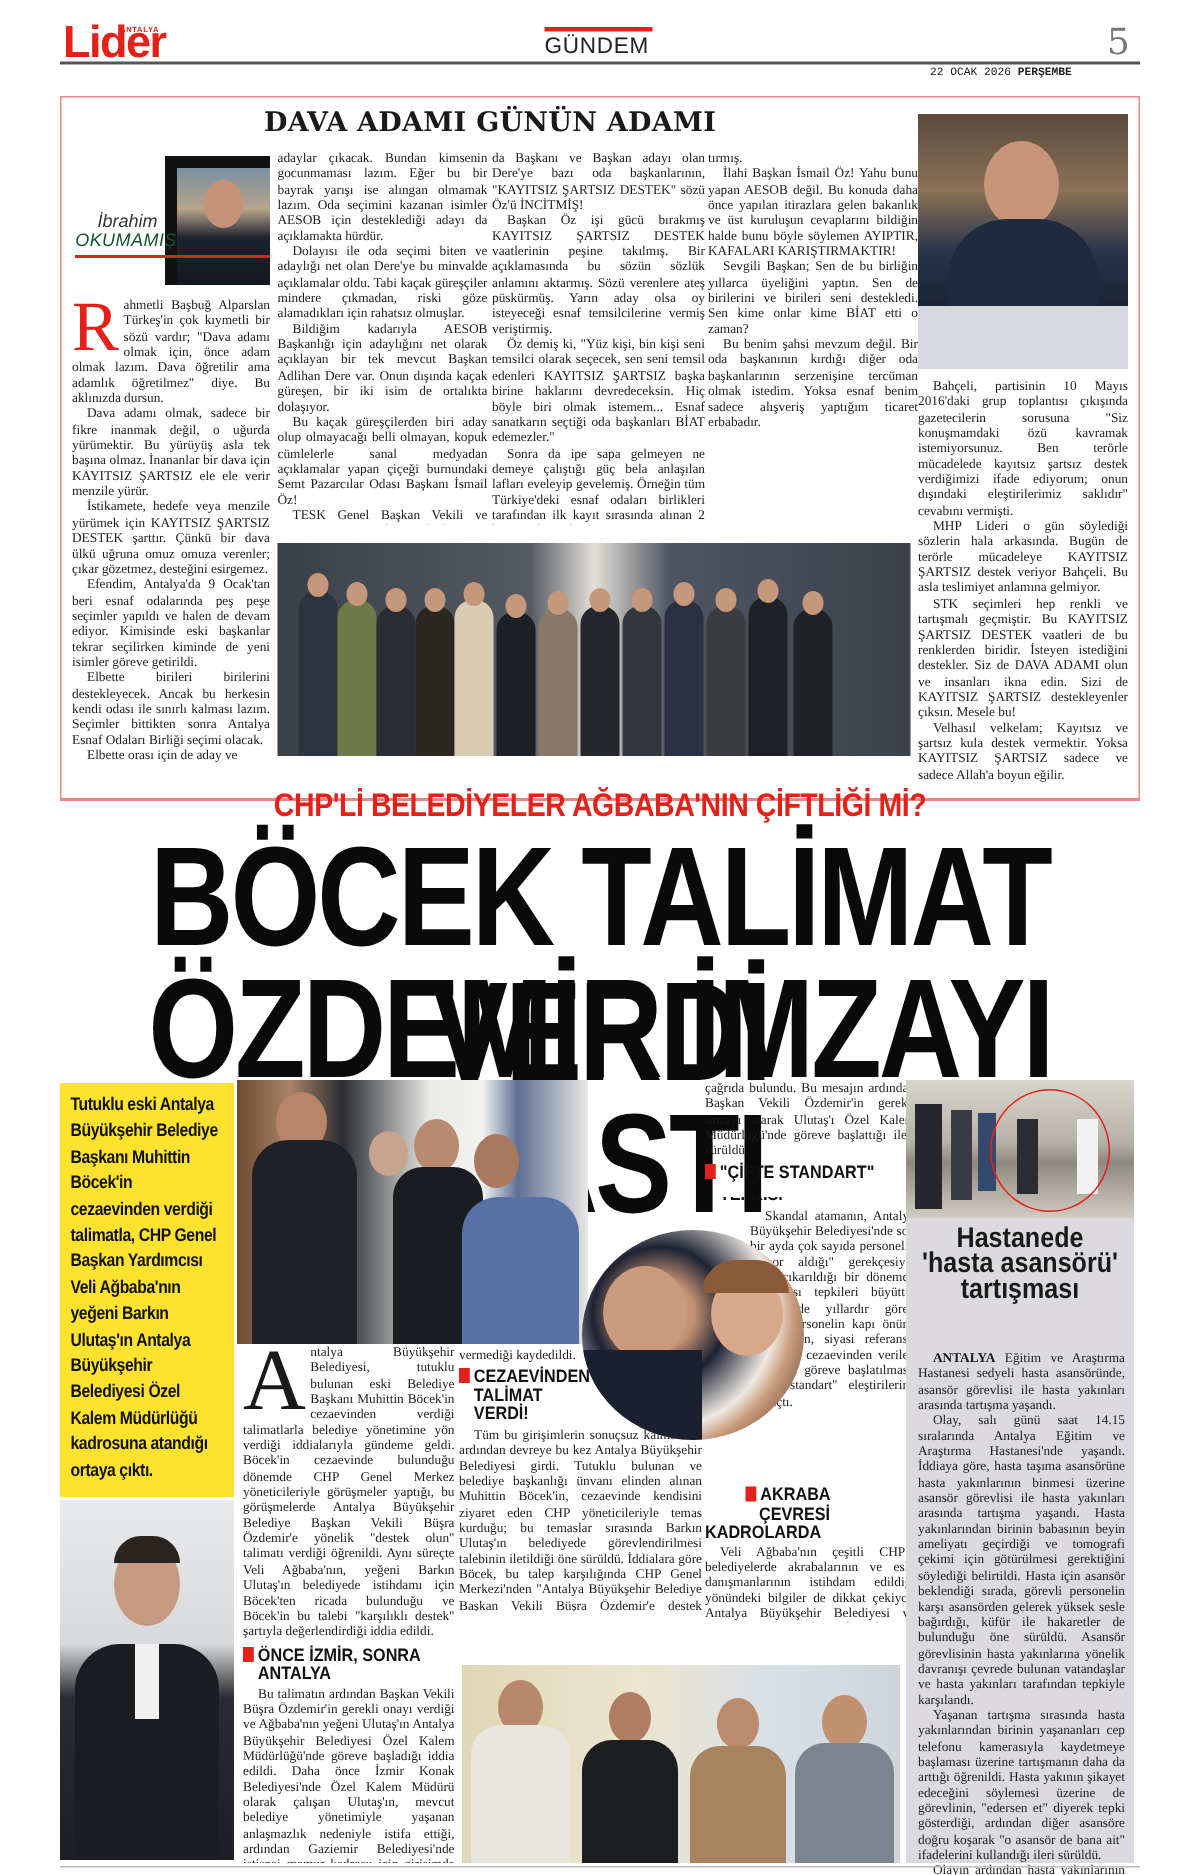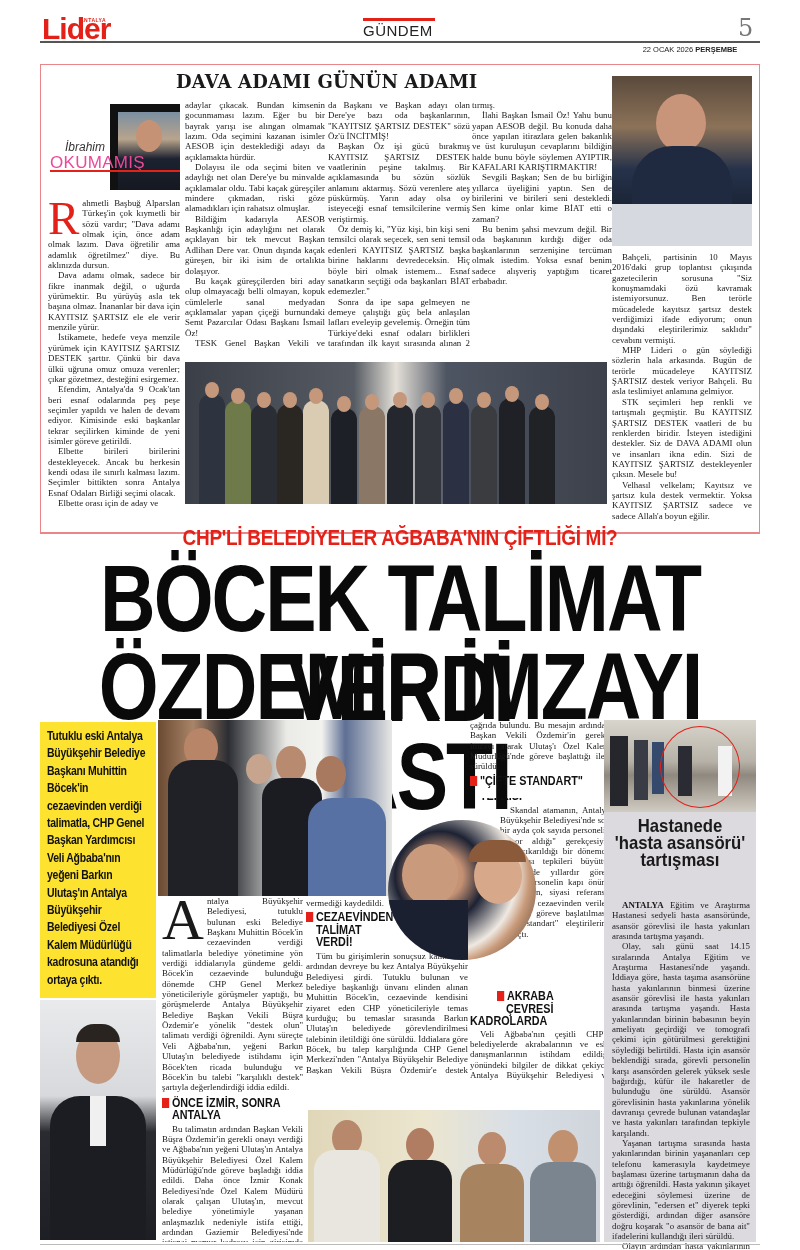--- a/index.html
+++ b/index.html
@@ -5,31 +5,31 @@
   * { box-sizing: border-box; margin: 0; padding: 0; }
   body { width: 800px; height: 1250px; background: #fff; position: relative; overflow: hidden; font-family: "DejaVu Serif", serif; color: #1a1a1a; }
   .abs { position: absolute; }
   
   .logo { left: 42px; top: 14px; font-family: "Liberation Sans", sans-serif; font-weight: 900; font-size: 30px; color: #e32119; letter-spacing: -1px; line-height: 30px; }
   .logo-sub { left: 80px; top: 17px; font-family: "Liberation Sans", sans-serif; font-size: 5px; font-weight: bold; color: #e32119; letter-spacing: 0.5px; }
   .section-bar { left: 363px; top: 18px; width: 72px; height: 3px; background: #e32119; }
   .section-title { left: 363px; top: 22px; font-family: "Liberation Sans", sans-serif; font-size: 15px; color: #222; letter-spacing: 0.5px; }
   .page-num { left: 738px; top: 14px; font-family: "DejaVu Serif", serif; font-size: 24px; color: #777; }
   .rule-top { left: 40px; top: 41px; width: 720px; height: 2px; background: #555; }
-  .date { left: 620px; top: 45px; width: 140px; text-align: center; font-family: Liberation Sans, sans-serif; font-size: 7.5px; color: #222; }
+  .date { left: 620px; top: 45px; width: 140px; text-align: left; font-family: Liberation Mono, monospace; font-size: 7.5px; color: #222; }
   .date b { font-weight: bold; }
   
   .top-box { left: 40px; top: 64px; width: 720px; height: 470px; border: 1.5px solid #e8868a; border-bottom: 2px solid #e8868a; }
   .top-headline { left: 176px; top: 71px; font-family: "DejaVu Serif", serif; font-weight: bold; font-size: 18px; letter-spacing: 0.2px; }
   .columnist-bg { left: 110px; top: 104px; width: 70px; height: 86px; background: #111; }
   .columnist-photo { left: 118px; top: 112px; width: 62px; height: 78px; background: linear-gradient(180deg,#7a8fa1 0%,#b8a48c 35%,#1c2230 60%,#151820 100%); }
   .columnist-face { left: 136px; top: 120px; width: 26px; height: 32px; border-radius: 50%; background: #c69276; }
   .columnist-redline { left: 50px; top: 170px; width: 130px; height: 2px; background: #e32119; }
   .columnist-first { left: 55px; top: 140px; width: 60px; text-align: center; font-family: "Liberation Sans", sans-serif; font-style: italic; font-size: 12px; color: #333; }
-  .columnist-last { left: 50px; top: 153px; width: 68px; text-align: center; font-family: "Liberation Sans", sans-serif; font-size: 17px; color: #ec4899; letter-spacing: 0.3px; }
+  .columnist-last { left: 50px; top: 153px; width: 68px; text-align: center; font-family: "Liberation Sans", sans-serif; font-style: italic; font-size: 12px; color: #14532d; letter-spacing: 0.3px; }
   .col { font-family: "Liberation Serif", serif; font-size: 8.9px; line-height: 10.35px; text-align: justify; color: #1b1b1b; overflow: hidden; }
   .col p { text-indent: 10px; }
   .col p.noind { text-indent: 0; }
   .dropcap { float: left; font-family: "Liberation Serif", serif; font-size: 47px; line-height: 38px; color: #e32119; margin: 1px 3px 0 0; }
   .dropcap-a { float: left; font-family: "Liberation Serif", serif; font-size: 58px; line-height: 46px; color: #1a1a1a; margin: 1px 3px 0 0; }
   .c1 { left: 48px; top: 198px; width: 132px; height: 324px; }
   .c2 { left: 185px; top: 100px; width: 140px; height: 250px; }
   .c3 { left: 328px; top: 100px; width: 142px; height: 250px; }
   .c4 { left: 472px; top: 100px; width: 140px; height: 250px; }
   .c5 { left: 612px; top: 252px; width: 140px; height: 272px; }

